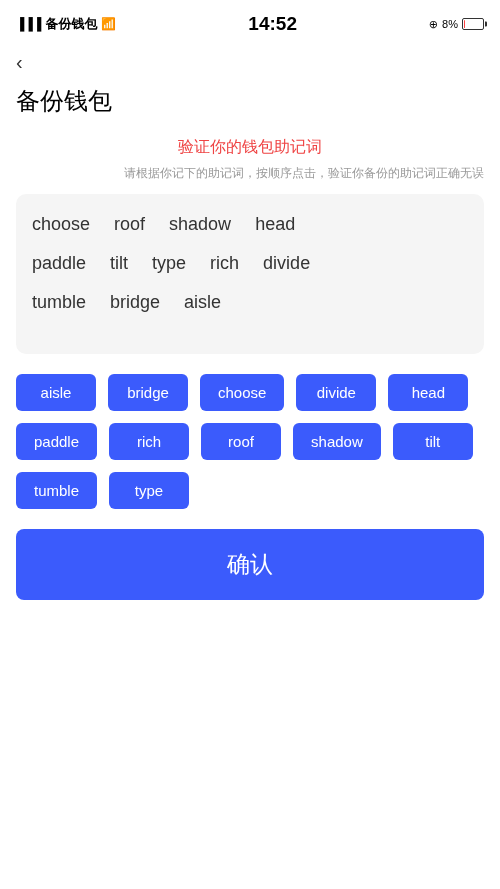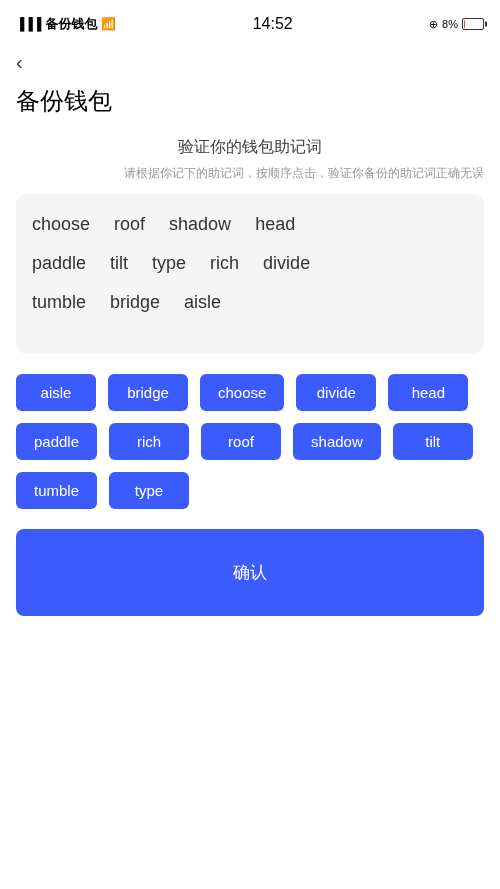--- a/index.html
+++ b/index.html
@@ -23,22 +23,22 @@
     .status-left {
       display: flex;
       align-items: center;
       gap: 4px;
       font-size: 13px;
       font-weight: 600;
     }
     .signal-icon { font-size: 12px; }
     .wifi-icon { font-size: 12px; }
     .status-center {
-      font-size: 16px;
-      font-weight: 400;
+      font-size: 19px;
+      font-weight: 700;
     }
     .status-right {
       display: flex;
       align-items: center;
       gap: 4px;
       font-size: 11px;
     }
     .battery-container {
       display: flex;
       align-items: center;
@@ -91,21 +91,21 @@
       color: #000;
     }
 
     
     .section-header {
       text-align: center;
       margin: 0 16px 10px;
     }
     .section-title {
       font-size: 16px;
-      color: #404040;
+      color: #ef4444;
       margin-bottom: 6px;
     }
     .section-desc {
       font-size: 12px;
       color: #999;
       line-height: 1.5;
       text-align: right;
     }
 
     
@@ -155,22 +155,22 @@
     
     .confirm-btn-wrap {
       margin: 4px 16px 20px;
     }
     .confirm-btn {
       width: 100%;
       background: #3b5bfc;
       color: #fff;
       border: none;
       border-radius: 8px;
-      padding: 32px;
-      font-size: 17px;
+      padding: 20px;
+      font-size: 23px;
       cursor: pointer;
       font-family: Liberation Mono, monospace;
       font-weight: 500;
     }
   </style>
 </head>
 <body>
 
 <div class="status-bar">
   <div class="status-left">

